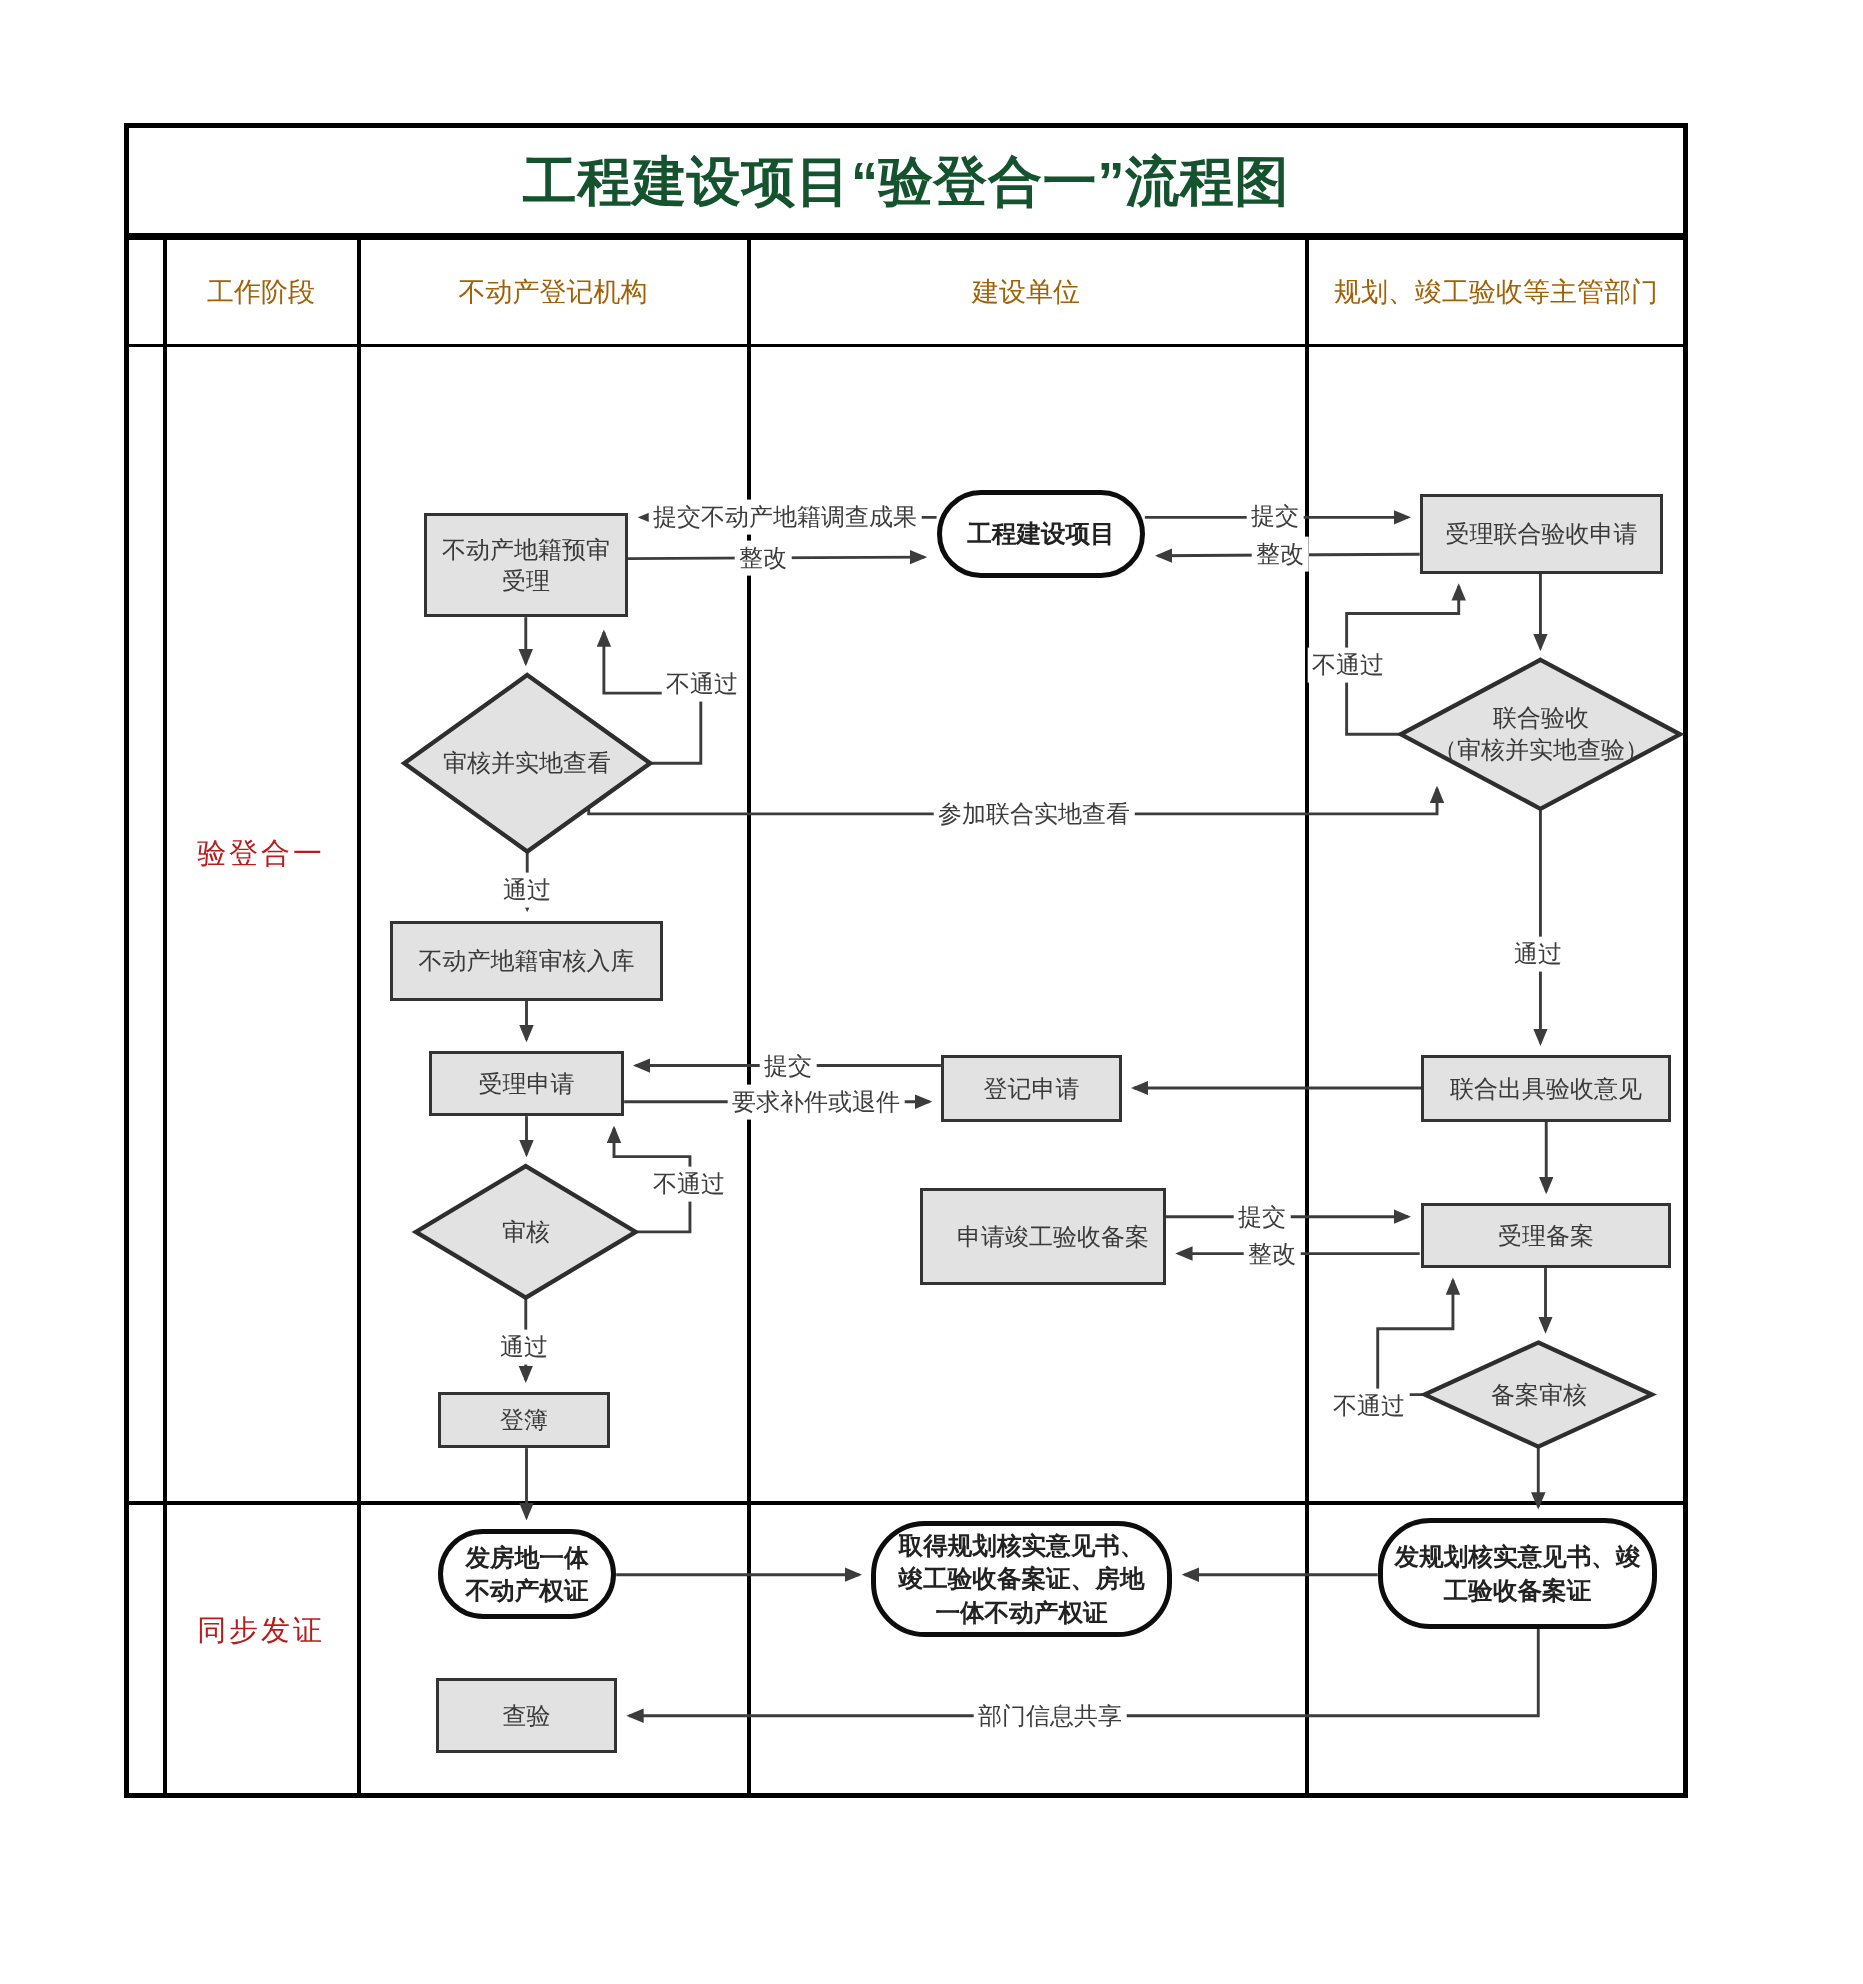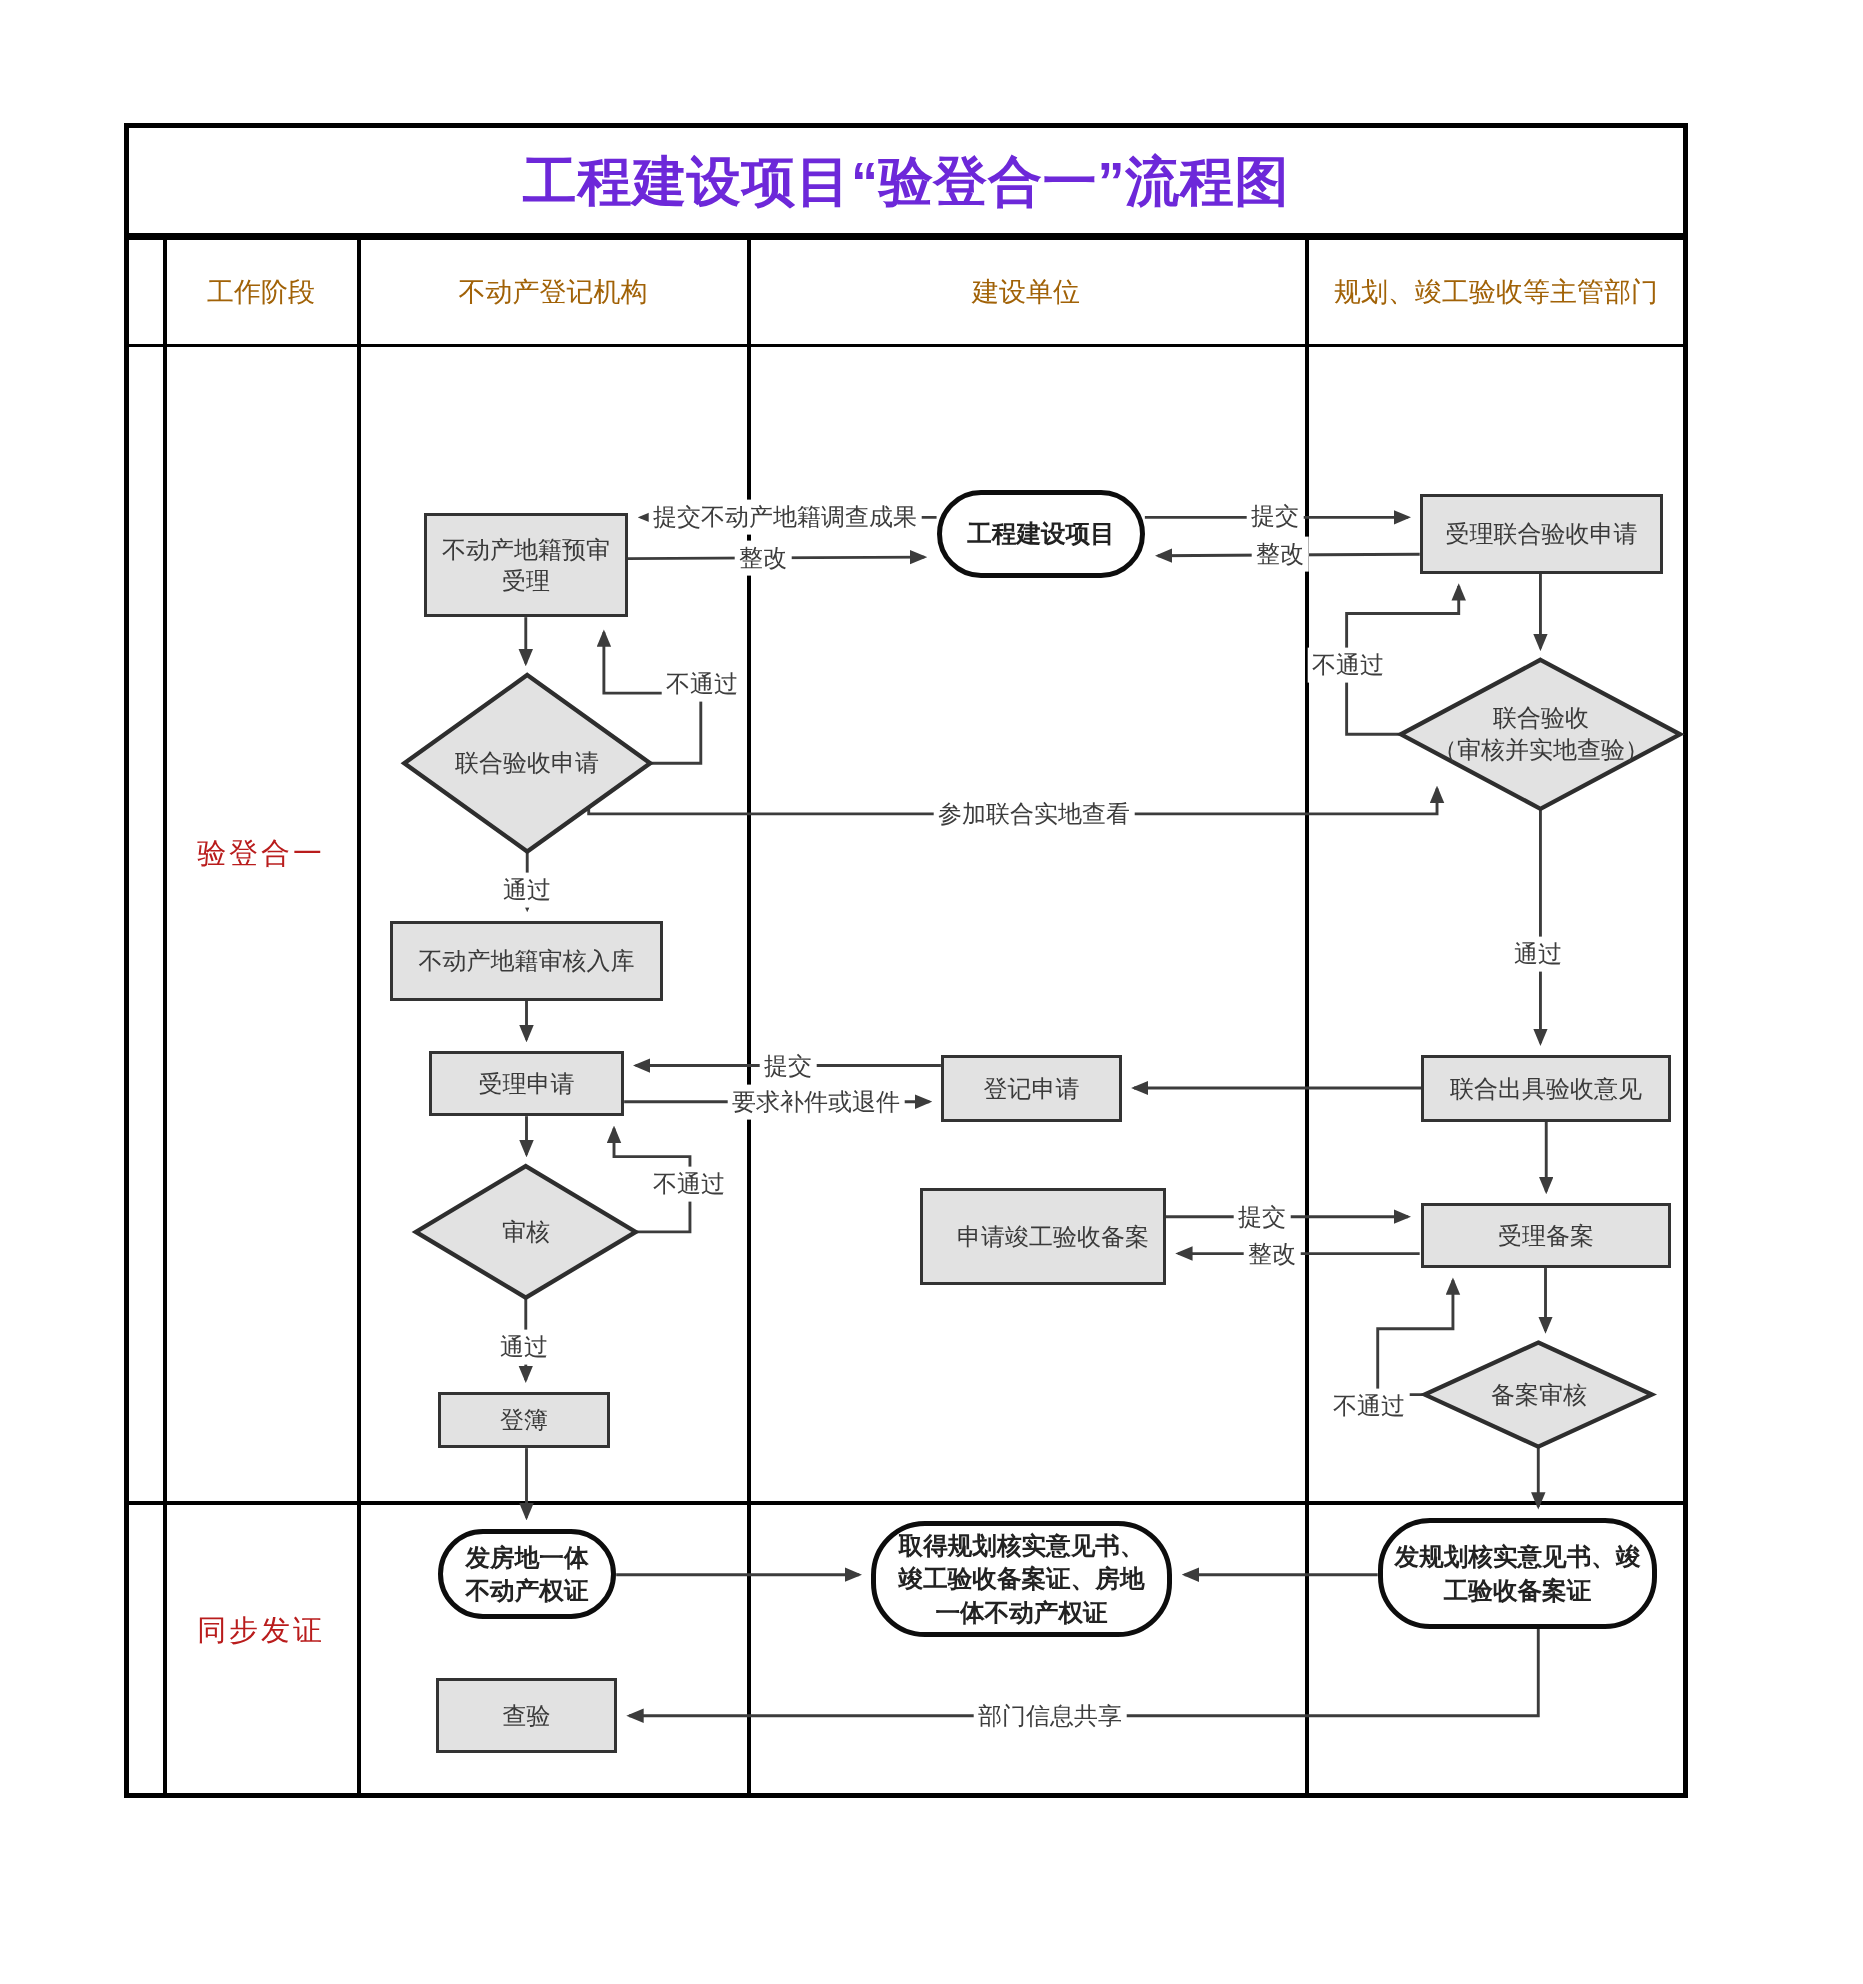--- a/index.html
+++ b/index.html
@@ -3,21 +3,21 @@
 <meta charset="utf-8">
 <style>
   html,body{margin:0;padding:0;background:#fff;}
   .canvas{position:relative;width:1863px;height:1985px;background:#ffffff;
           font-family:"Liberation Sans","DejaVu Sans",sans-serif;color:#333;overflow:hidden;}
   .tline{position:absolute;background:#000;}
   .svglayer{position:absolute;left:0;top:0;z-index:2;}
   .celltext{position:absolute;z-index:3;transform:translate(-50%,-50%);white-space:nowrap;
             font-size:27px;color:#a16207;}
   .pagetitle{position:absolute;z-index:3;transform:translate(-50%,-50%);white-space:nowrap;
-            font-size:54px;font-weight:bold;color:#6d28d9;letter-spacing:0.7px;text-align:center;}
+            font-size:54px;font-weight:bold;color:#14532d;letter-spacing:0.7px;text-align:center;}
   .stagetext{position:absolute;z-index:3;transform:translate(-50%,-50%);white-space:nowrap;
             font-size:29px;color:#b91c1c;letter-spacing:2.9px;}
   .pbox{position:absolute;z-index:3;background:#e2e2e2;border:3.6px solid #333;box-sizing:border-box;
         display:flex;align-items:center;justify-content:center;text-align:center;
         font-size:24px;color:#3a3a3a;line-height:1.3;white-space:pre-line;}
   .stadium{position:absolute;z-index:3;background:#fff;border:5px solid #0d0d0d;box-sizing:border-box;
         border-radius:46px;display:flex;align-items:center;justify-content:center;text-align:center;
         font-size:24.6px;font-weight:bold;color:#222;line-height:1.35;white-space:pre-line;}
   .dtext{position:absolute;z-index:3;transform:translate(-50%,-50%);text-align:center;
         font-size:24px;color:#3a3a3a;line-height:1.35;white-space:pre-line;}
@@ -107,21 +107,21 @@
 
   <div class="stadium" style="left:937px;top:490px;width:208px;height:88px;border-width:5.8px;">工程建设项目</div>
   <div class="stadium" style="left:438px;top:1529px;width:178px;height:90px;">发房地一体
 不动产权证</div>
   <div class="stadium" style="left:871px;top:1521px;width:301px;height:116px;border-radius:54px;">取得规划核实意见书、
 竣工验收备案证、房地
 一体不动产权证</div>
   <div class="stadium" style="left:1378px;top:1518px;width:279px;height:111px;border-radius:52px;">发规划核实意见书、竣
 工验收备案证</div>
 
-  <div class="dtext" style="left:527px;top:763px;">联合验收申请</div>
+  <div class="dtext" style="left:527px;top:763px;">审核并实地查看</div>
   <div class="dtext" style="left:526px;top:1232px;">审核</div>
   <div class="dtext" style="left:1541px;top:734px;">联合验收
 （审核并实地查验）</div>
   <div class="dtext" style="left:1539px;top:1395px;">备案审核</div>
 
   <div class="elabel" style="left:785px;top:517px;">提交不动产地籍调查成果</div>
   <div class="elabel" style="left:763px;top:558px;">整改</div>
   <div class="elabel" style="left:702px;top:684px;">不通过</div>
   <div class="elabel" style="left:527px;top:890px;">通过</div>
   <div class="elabel" style="left:1034px;top:814px;">参加联合实地查看</div>

